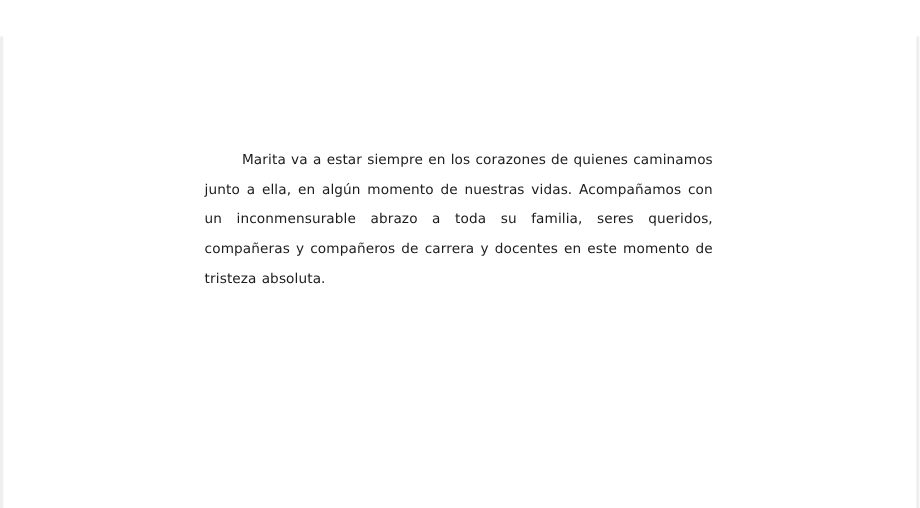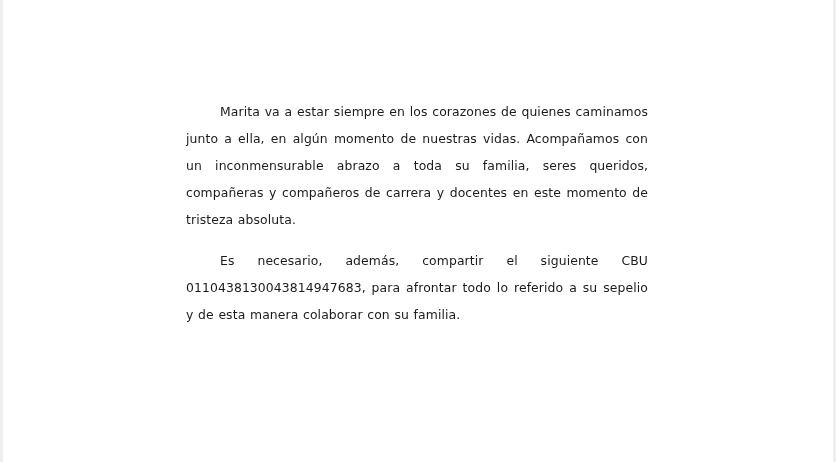--- a/index.html
+++ b/index.html
@@ -11,20 +11,21 @@
     width: 836px;
     height: 462px;
     overflow: hidden;
     font-family: "DejaVu Sans", sans-serif;
   }
   .page {
     position: relative;
     width: 836px;
     height: 358px;
     background: #ffffff;
+    margin-top: 33px;
   }
   .edge-left {
     position: absolute;
     left: 0;
     top: 0;
     width: 3px;
     height: 462px;
     background: #efefef;
   }
   .edge-right {
@@ -59,16 +60,15 @@
 </head>
 <body>
 
 <div class="page">
 
   <div class="edge-left"></div>
   <div class="edge-right"></div>
 
   <div class="doc-body">
     <p class="para">Marita va a estar siempre en los corazones de quienes caminamos junto a ella, en algún momento de nuestras vidas. Acompañamos con un inconmensurable abrazo a toda su familia, seres queridos, compañeras y compañeros de carrera y docentes en este momento de tristeza absoluta.</p>
-    <p class="para">Es necesario, además, compartir el siguiente CBU 0110438130043814947683, para afrontar todo lo referido a su sepelio y de esta manera colaborar con su familia.</p>
   </div>
 
 </div>
 
 </body></html>

